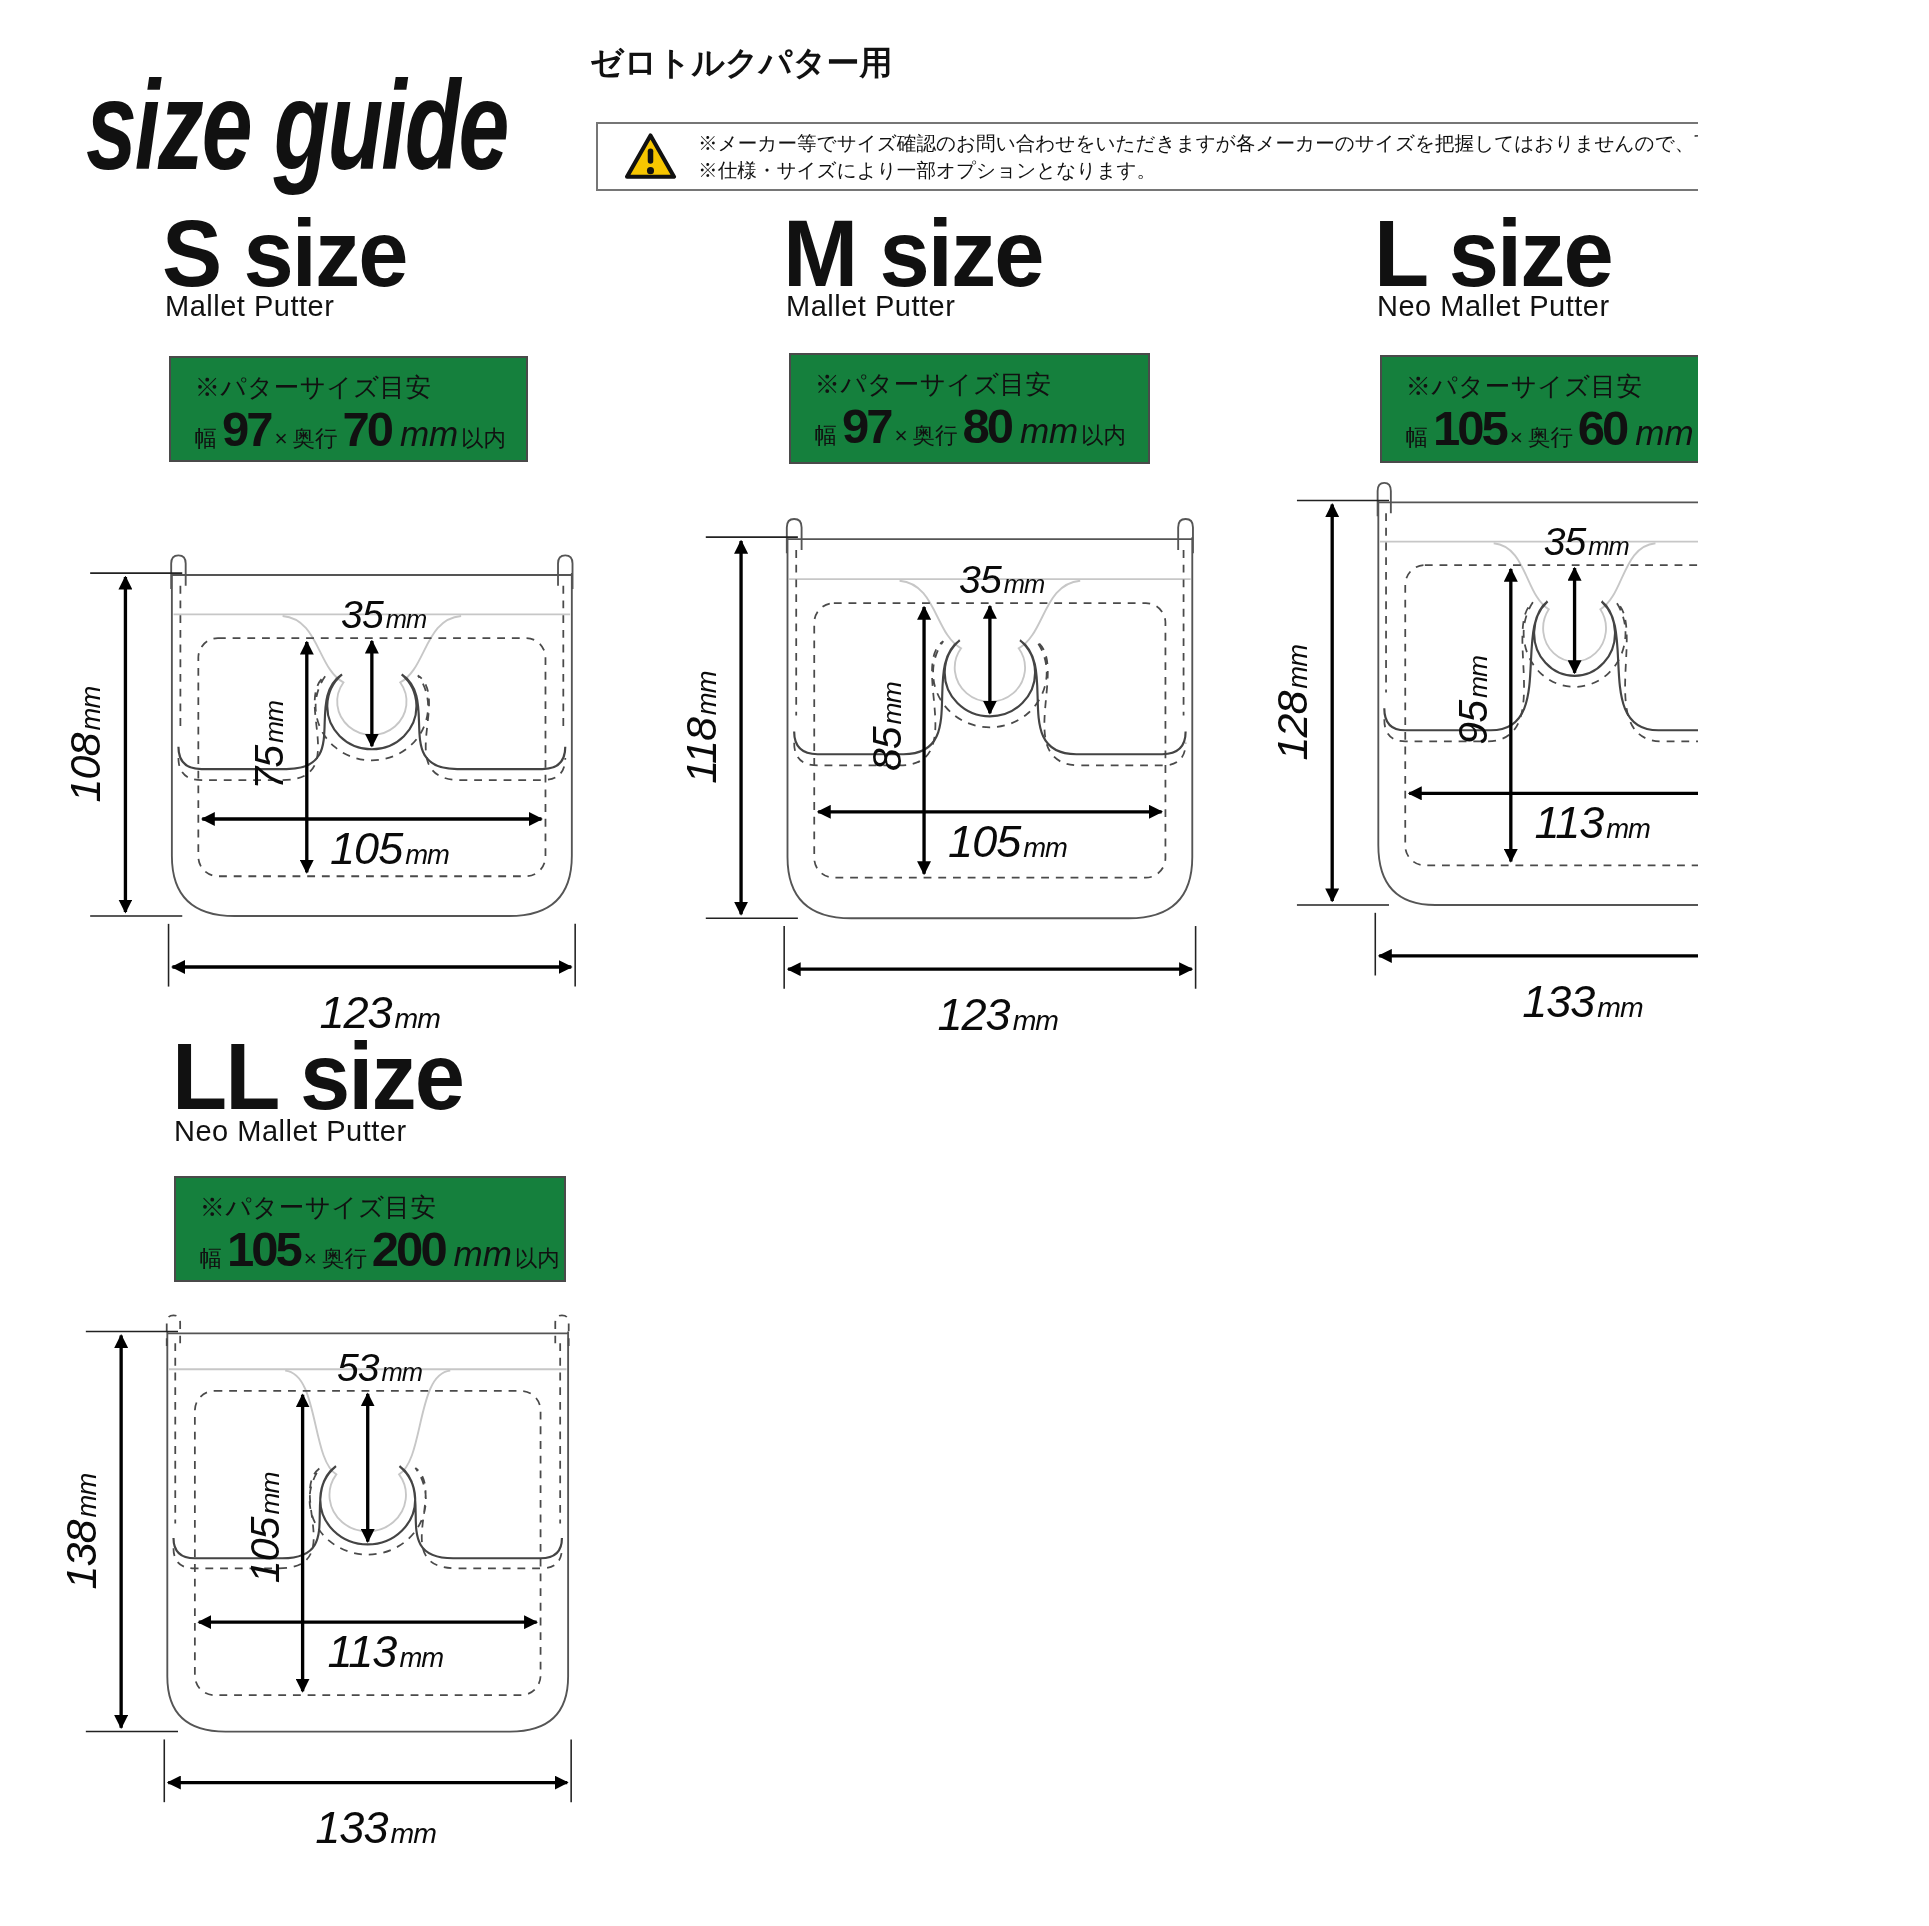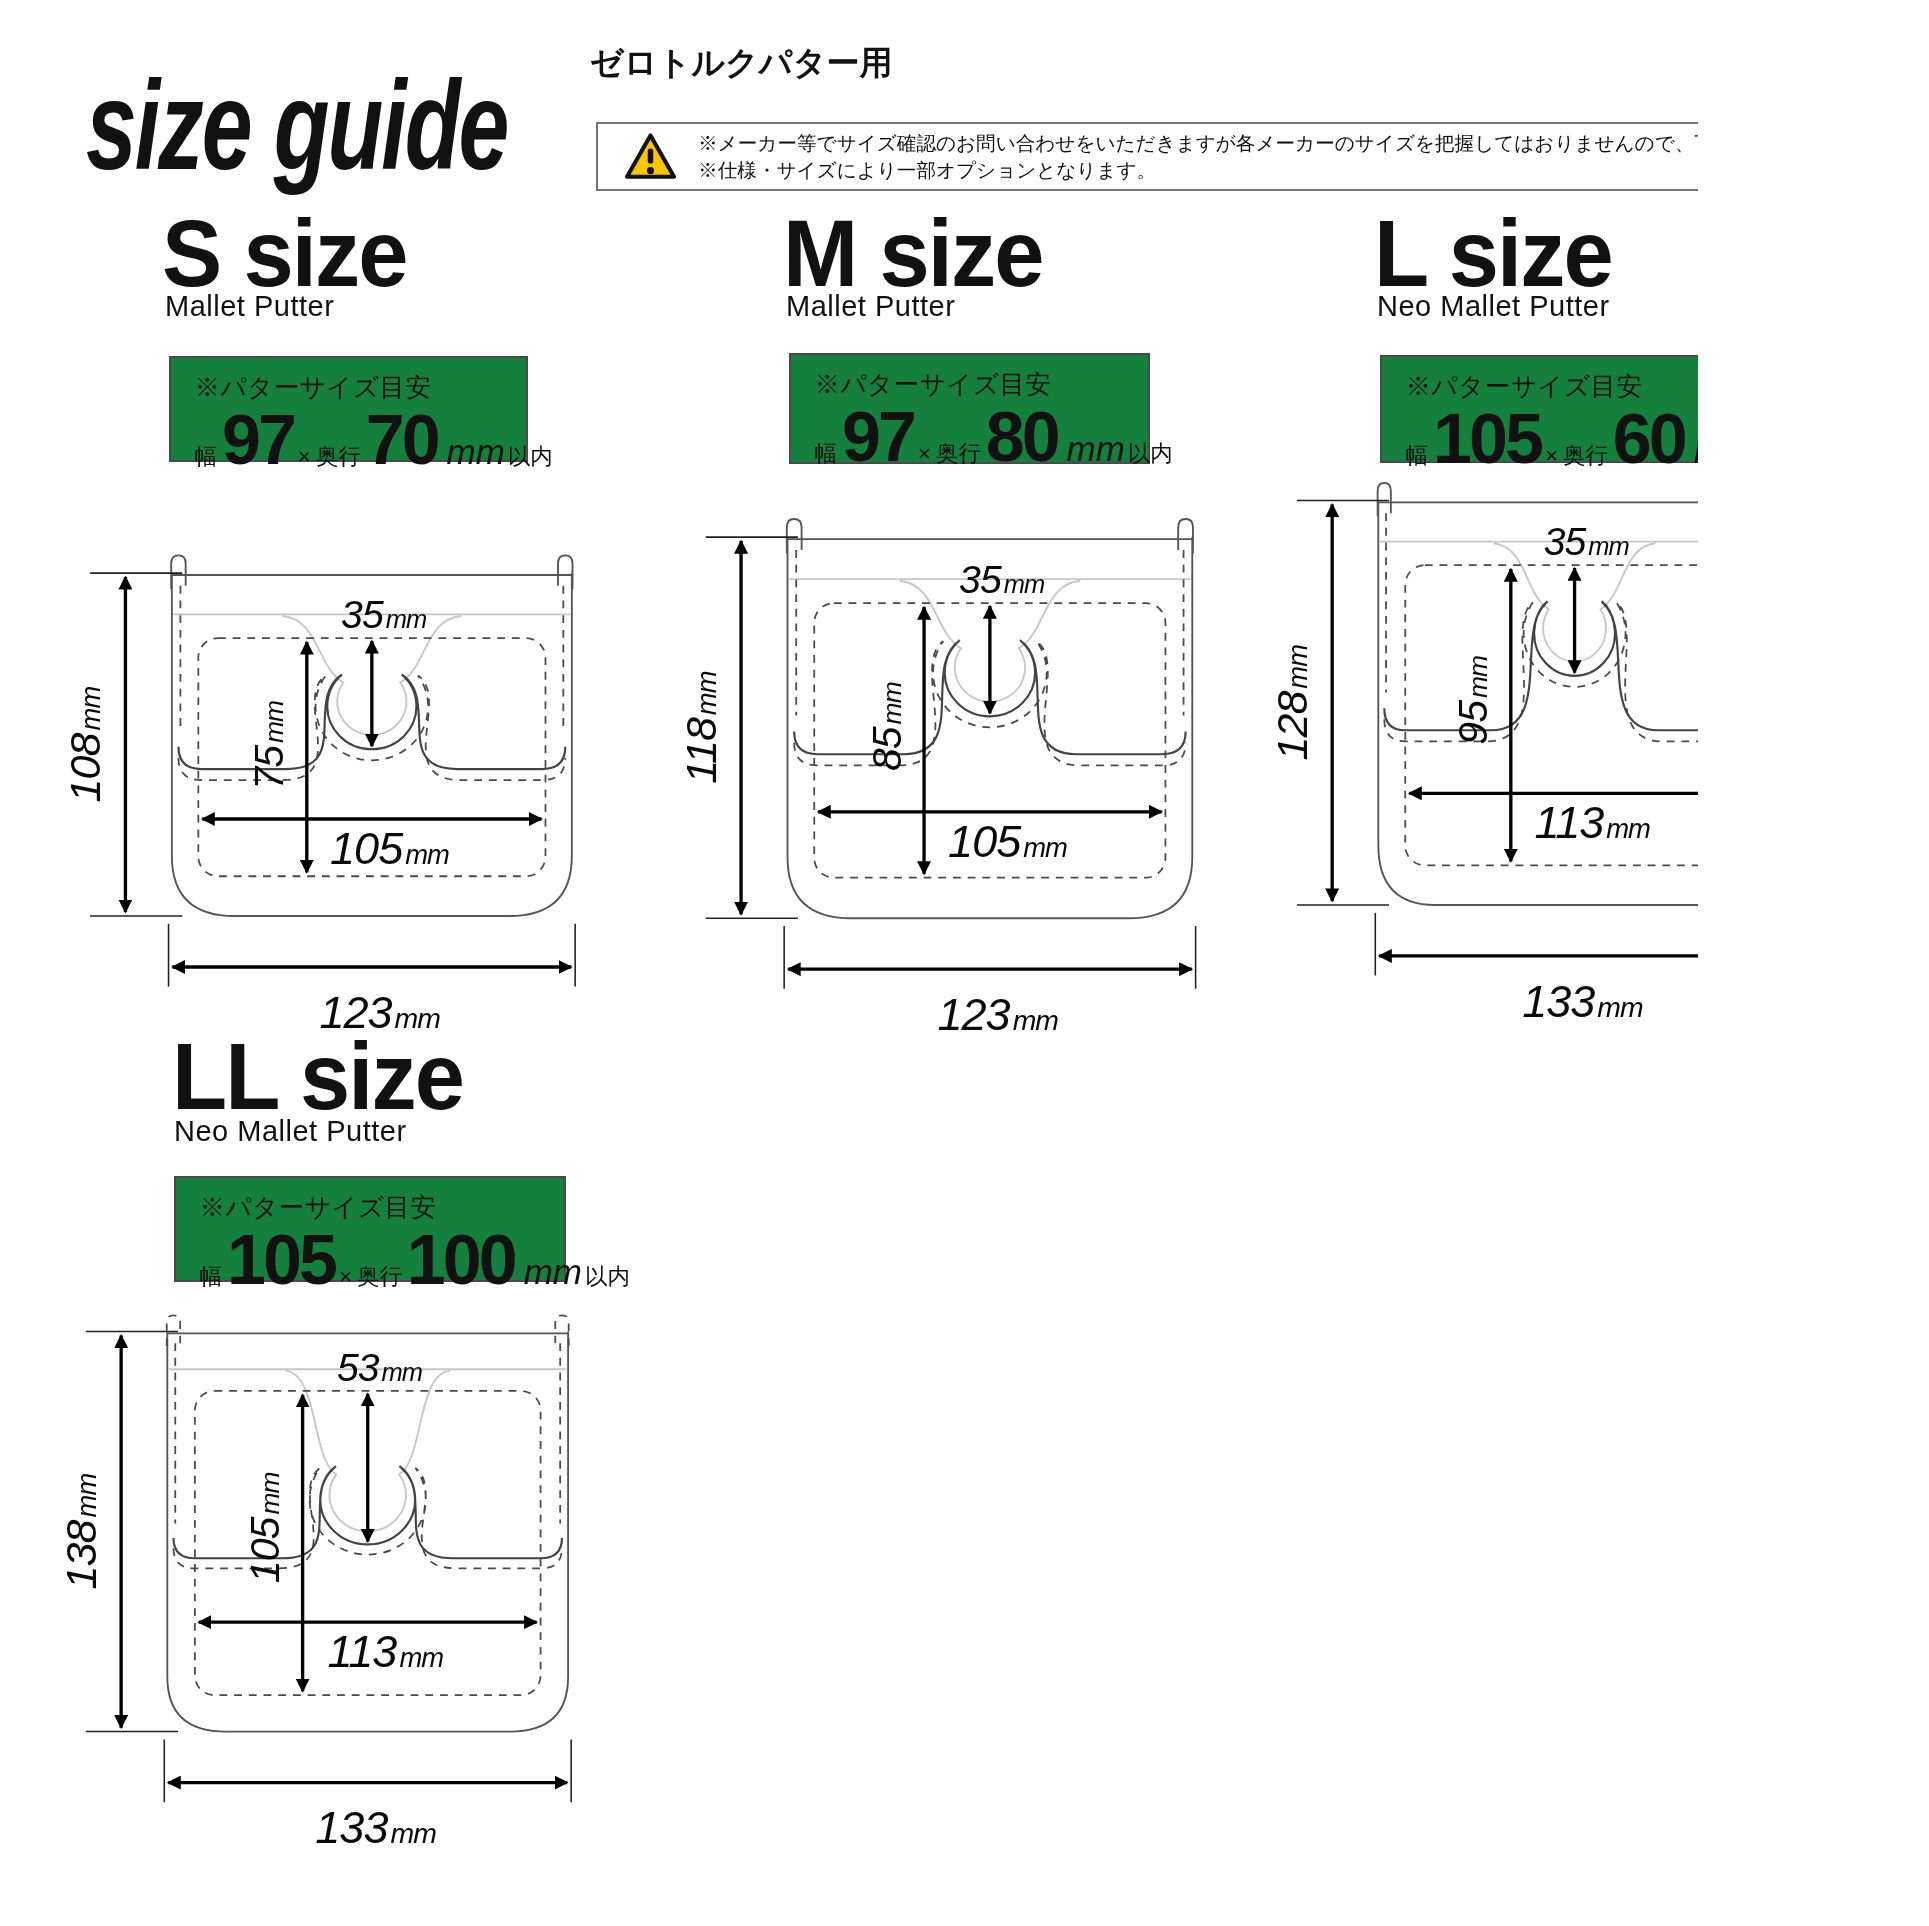--- a/index.html
+++ b/index.html
@@ -12,21 +12,21 @@
   .warnbox{border:2.9px solid #767676;box-sizing:border-box;display:flex;align-items:center;
            gap:21.6px;padding-left:25.5px;background:#fff}
   .warntext{font-size:19.6px;line-height:26.5px;white-space:nowrap}
   .size-head{font-weight:700;font-size:95px;line-height:1;letter-spacing:-2px;
              transform:scaleX(.95);transform-origin:left top;white-space:nowrap}
   .size-sub{font-size:29px;letter-spacing:0.5px;white-space:nowrap}
   .spec{border:2.9px solid #4a4a4a;box-sizing:border-box;padding:11.8px 9.8px 0 23.5px;background:#15803d}
   .spec-note{font-size:25.5px;font-weight:500;letter-spacing:0.5px}
   .spec-line{display:flex;align-items:baseline;margin-top:0px;white-space:nowrap}
   .spec-line .sm{font-size:22.5px;font-weight:500;margin-right:4.9px}
-  .spec-line .num{font-size:70px;font-weight:700;letter-spacing:-2.9px;line-height:1;margin-right:3.9px}
+  .spec-line .num{font-size:49px;font-weight:700;letter-spacing:-2.9px;line-height:1;margin-right:3.9px}
   .spec-line .unit{font-size:35px;font-style:italic;margin:0 2.9px 0 4.9px}
   .diagram{position:absolute}
   .diagram svg{overflow:visible;display:block}
   .outline{fill:none;stroke:#555;stroke-width:1.9}
   .edge{fill:none;stroke:#444;stroke-width:2.2}
   .gray{fill:none;stroke:#c7c7c7;stroke-width:1.9}
   .dash{fill:none;stroke:#4a4a4a;stroke-width:1.8;stroke-dasharray:8 7}
   .tick{stroke:#222;stroke-width:1.6}
   .arrow{stroke:#000;stroke-width:3.4}
   .dim{font-family:"Liberation Sans",sans-serif;font-style:italic;fill:#0a0a0a;letter-spacing:-1px}
@@ -202,21 +202,21 @@
 
   <div class="abs size-head" style="left:172px;top:1029px">LL size</div>
   <div class="abs size-sub" style="left:174px;top:1115px">Neo Mallet Putter</div>
   <div class="abs spec" style="left:174px;top:1176px;width:392px;height:106px">
     <div class="spec-note">※パターサイズ目安</div>
     <div class="spec-line">
       <span class="sm">幅</span>
       <span class="num">105</span>
       <span class="sm">×</span>
       <span class="sm">奥行</span>
-      <span class="num">100</span>
+      <span class="num">200</span>
       <span class="unit">mm</span>
       <span class="sm">以内</span>
     </div>
   </div>
   <div class="diagram" id="diag-ll" style="left:78px;top:1304px">
       <svg viewBox="0 0 562 625" width="551" height="613">
         <defs>
           <marker id="ah-ll" viewBox="0 0 10 10" refX="9" refY="5" markerWidth="4.2" markerHeight="4.2" orient="auto-start-reverse">
             <path d="M0,0L10,5L0,10z" fill="#000"></path>
           </marker>

